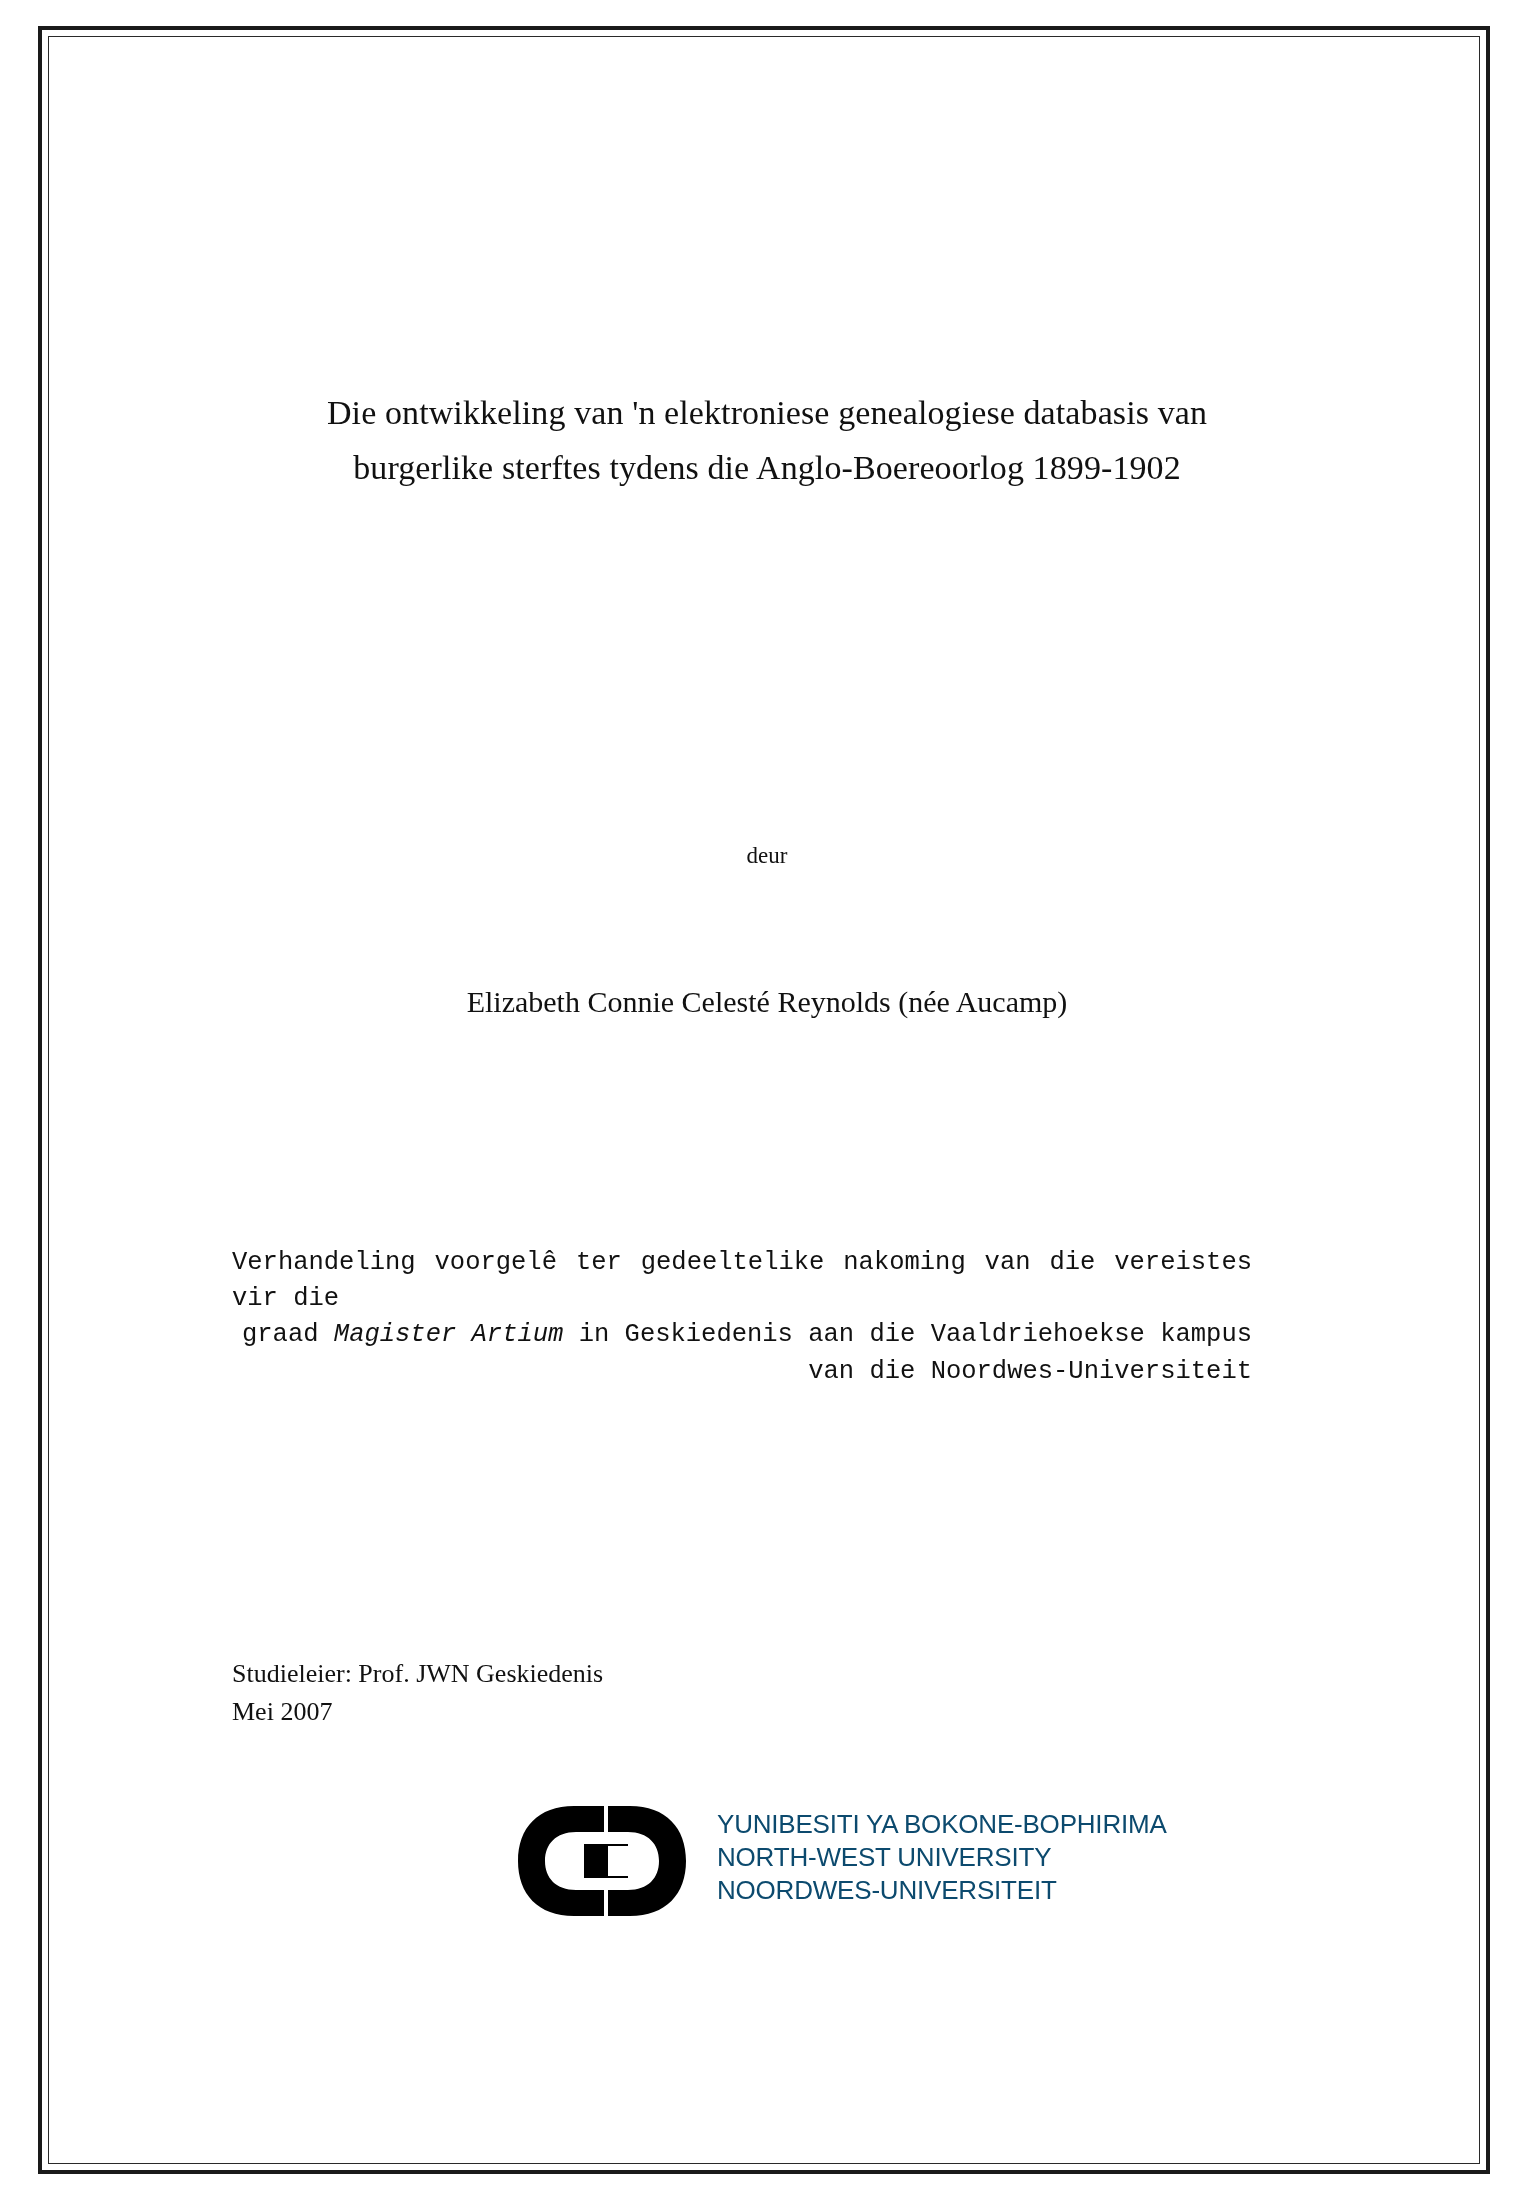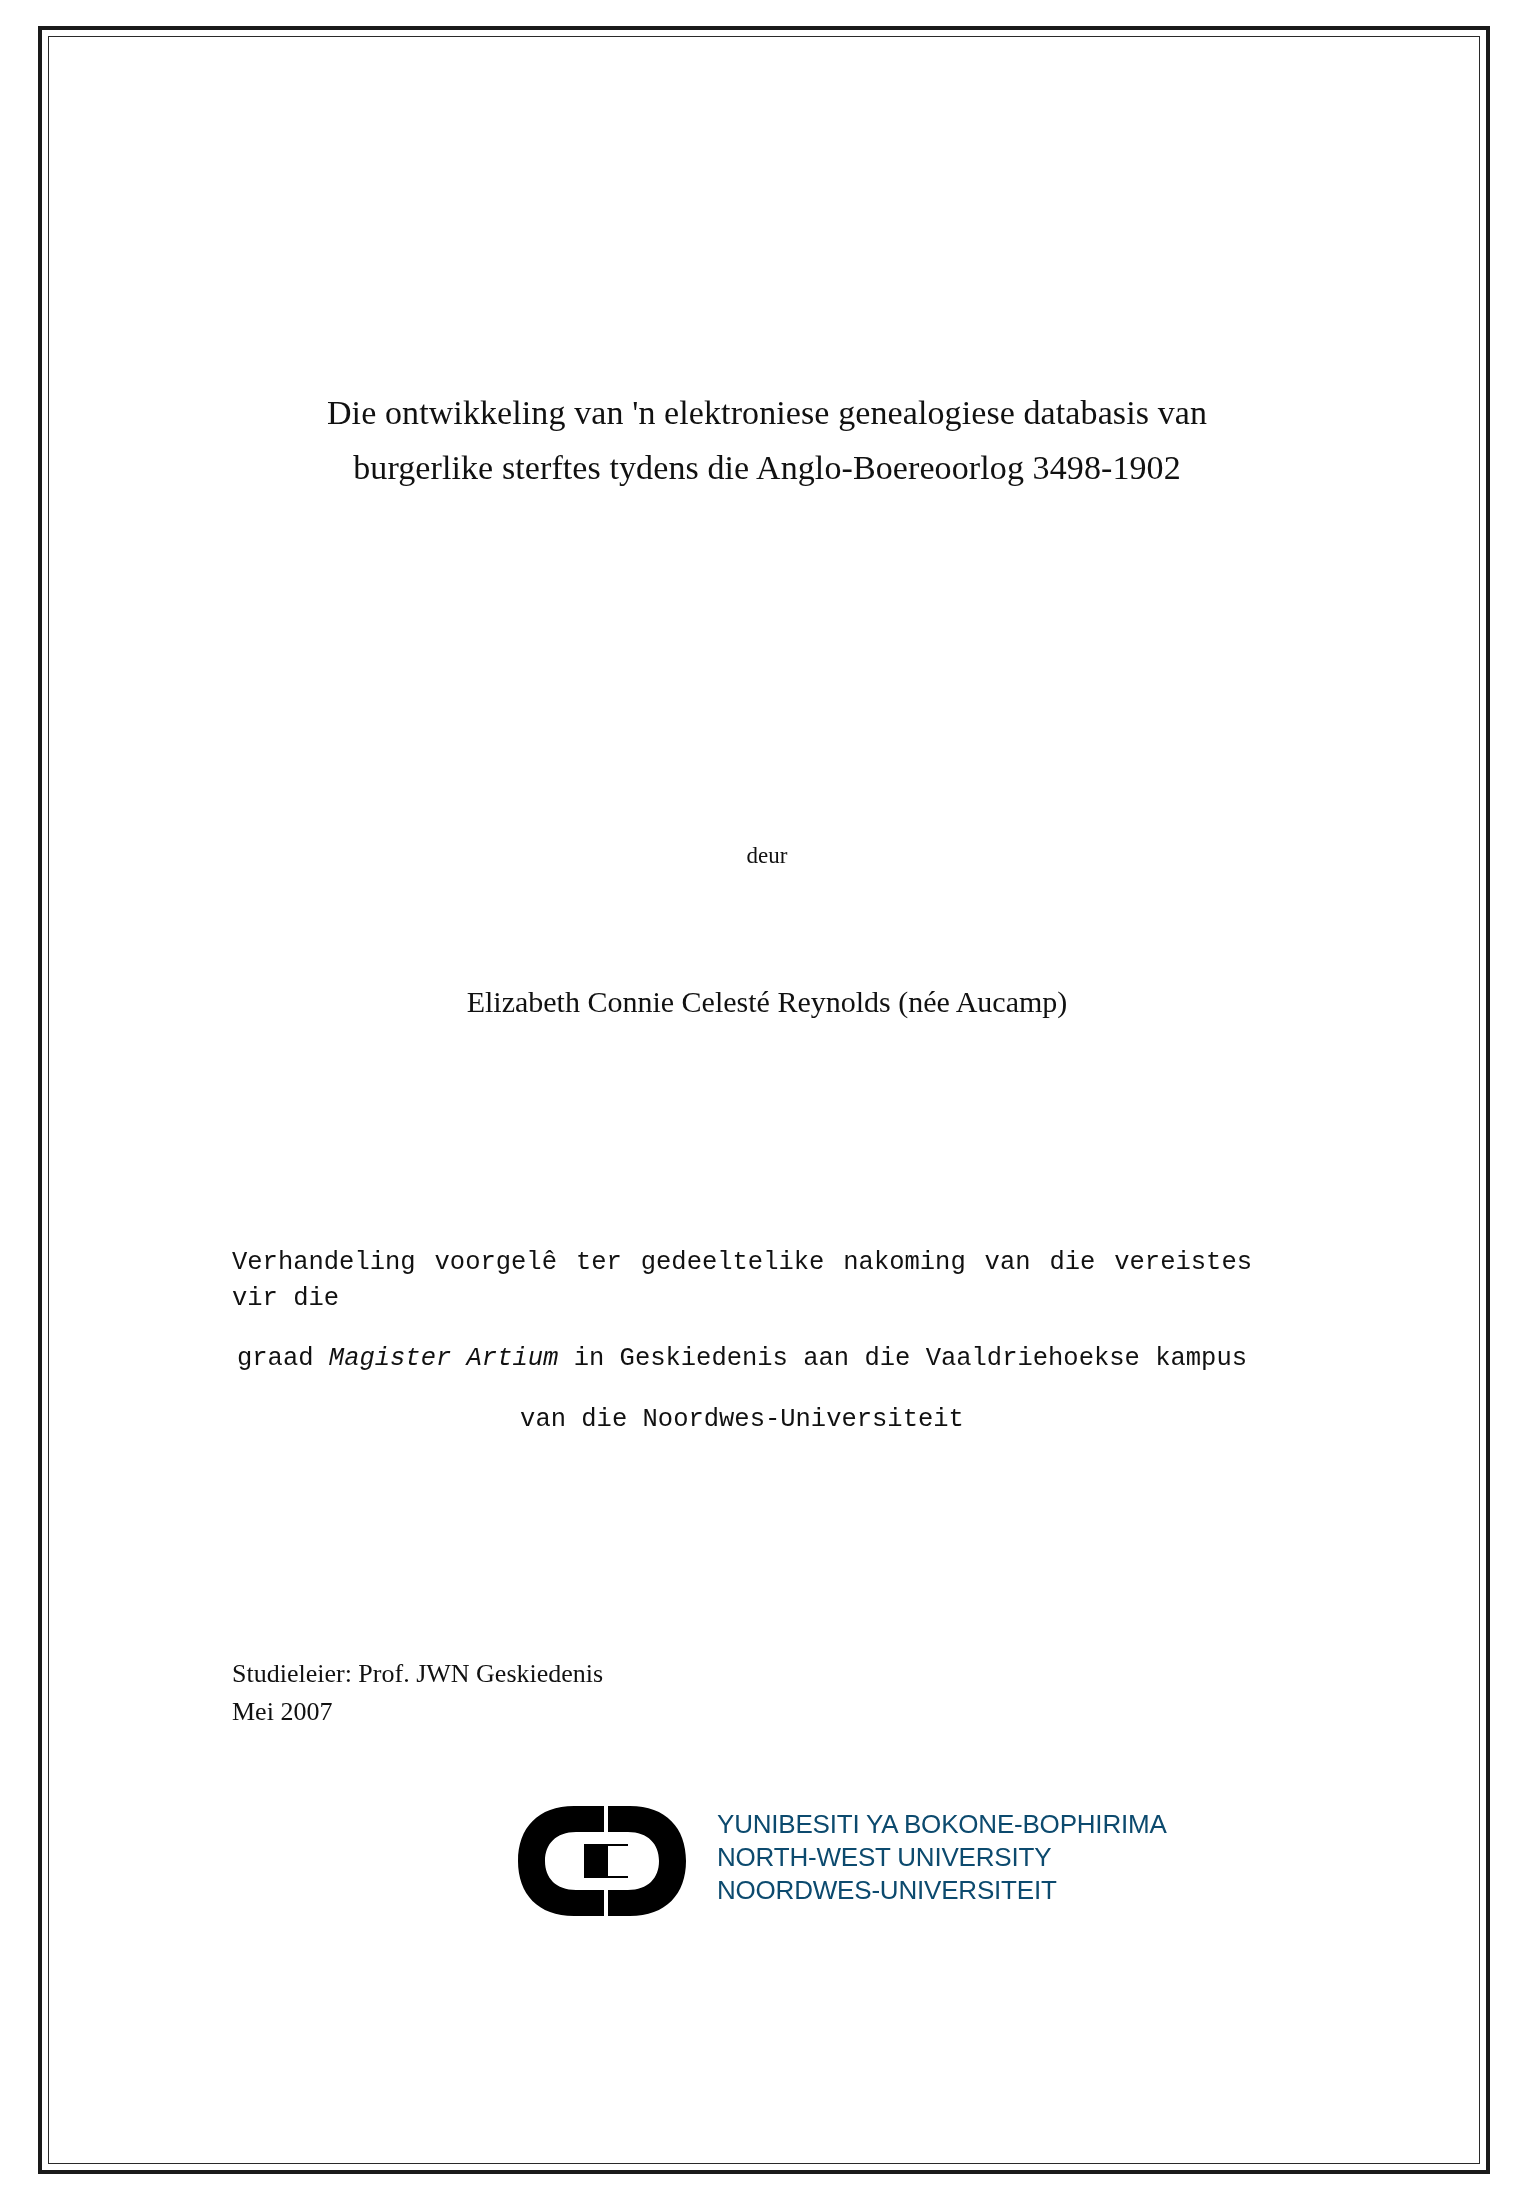--- a/index.html
+++ b/index.html
@@ -88,22 +88,21 @@
     width: 1020px;
     font-size: 25.5px;
     line-height: 1.42;
     font-family: Liberation Mono, monospace;
   }
   .statement .justified {
     text-align: justify;
     text-justify: inter-word;
   }
   .statement .plain {
-    text-align: center;
-    margin-top: 24px;
+    text-align: right;
   }
   .statement i {
     font-style: italic;
   }
 
   
   .supervisor {
     position: absolute;
     top: 1625px;
     left: 40px;
@@ -143,21 +142,21 @@
 </head>
 <body>
 
 <div class="page-frame">
   <div class="page-frame-inner"></div>
 
   <div class="content">
 
     <div class="title-block">
       <div class="title-line">Die ontwikkeling van 'n elektroniese genealogiese databasis van</div>
-      <div class="title-line">burgerlike sterftes tydens die Anglo-Boereoorlog 3498-1902</div>
+      <div class="title-line">burgerlike sterftes tydens die Anglo-Boereoorlog 1899-1902</div>
     </div>
 
     <div class="by-word">deur</div>
 
     <div class="author">Elizabeth Connie Celesté Reynolds (née Aucamp)</div>
 
     <div class="statement">
       <div class="justified">Verhandeling voorgelê ter gedeeltelike nakoming van die vereistes vir die</div>
       <div class="plain"><span>graad </span><i>Magister Artium</i><span> in Geskiedenis aan die Vaaldriehoekse kampus</span></div>
       <div class="plain">van die Noordwes-Universiteit</div>

